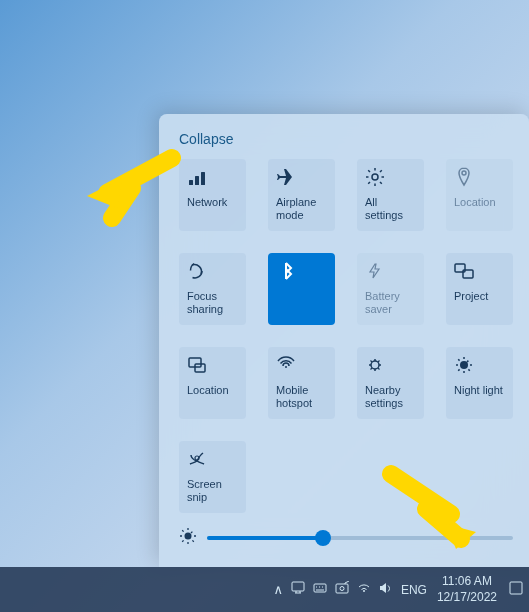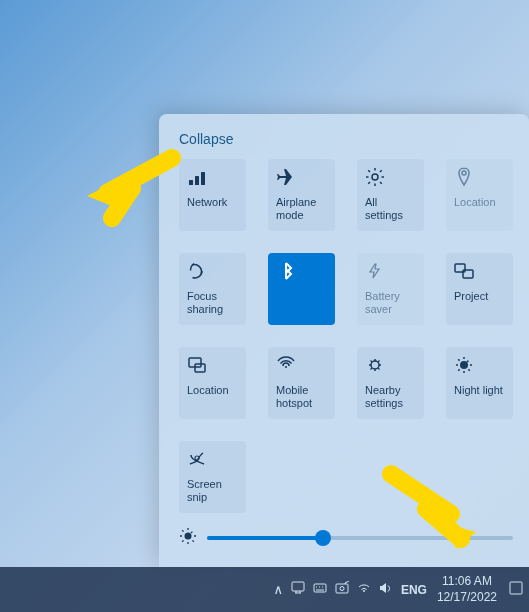--- a/index.html
+++ b/index.html
@@ -161,21 +161,21 @@
     .tray-icon {
       color: #d0e4f0;
       font-size: 13px;
       cursor: pointer;
       padding: 2px;
     }
 
     .tray-lang {
       color: #d0e4f0;
       font-size: 12px;
-      font-weight: 700;
+      font-weight: 400;
     }
 
     .tray-time {
       display: flex;
       flex-direction: column;
       align-items: center;
       color: #d0e4f0;
       font-size: 12px;
       line-height: 1.3;
       cursor: pointer;

